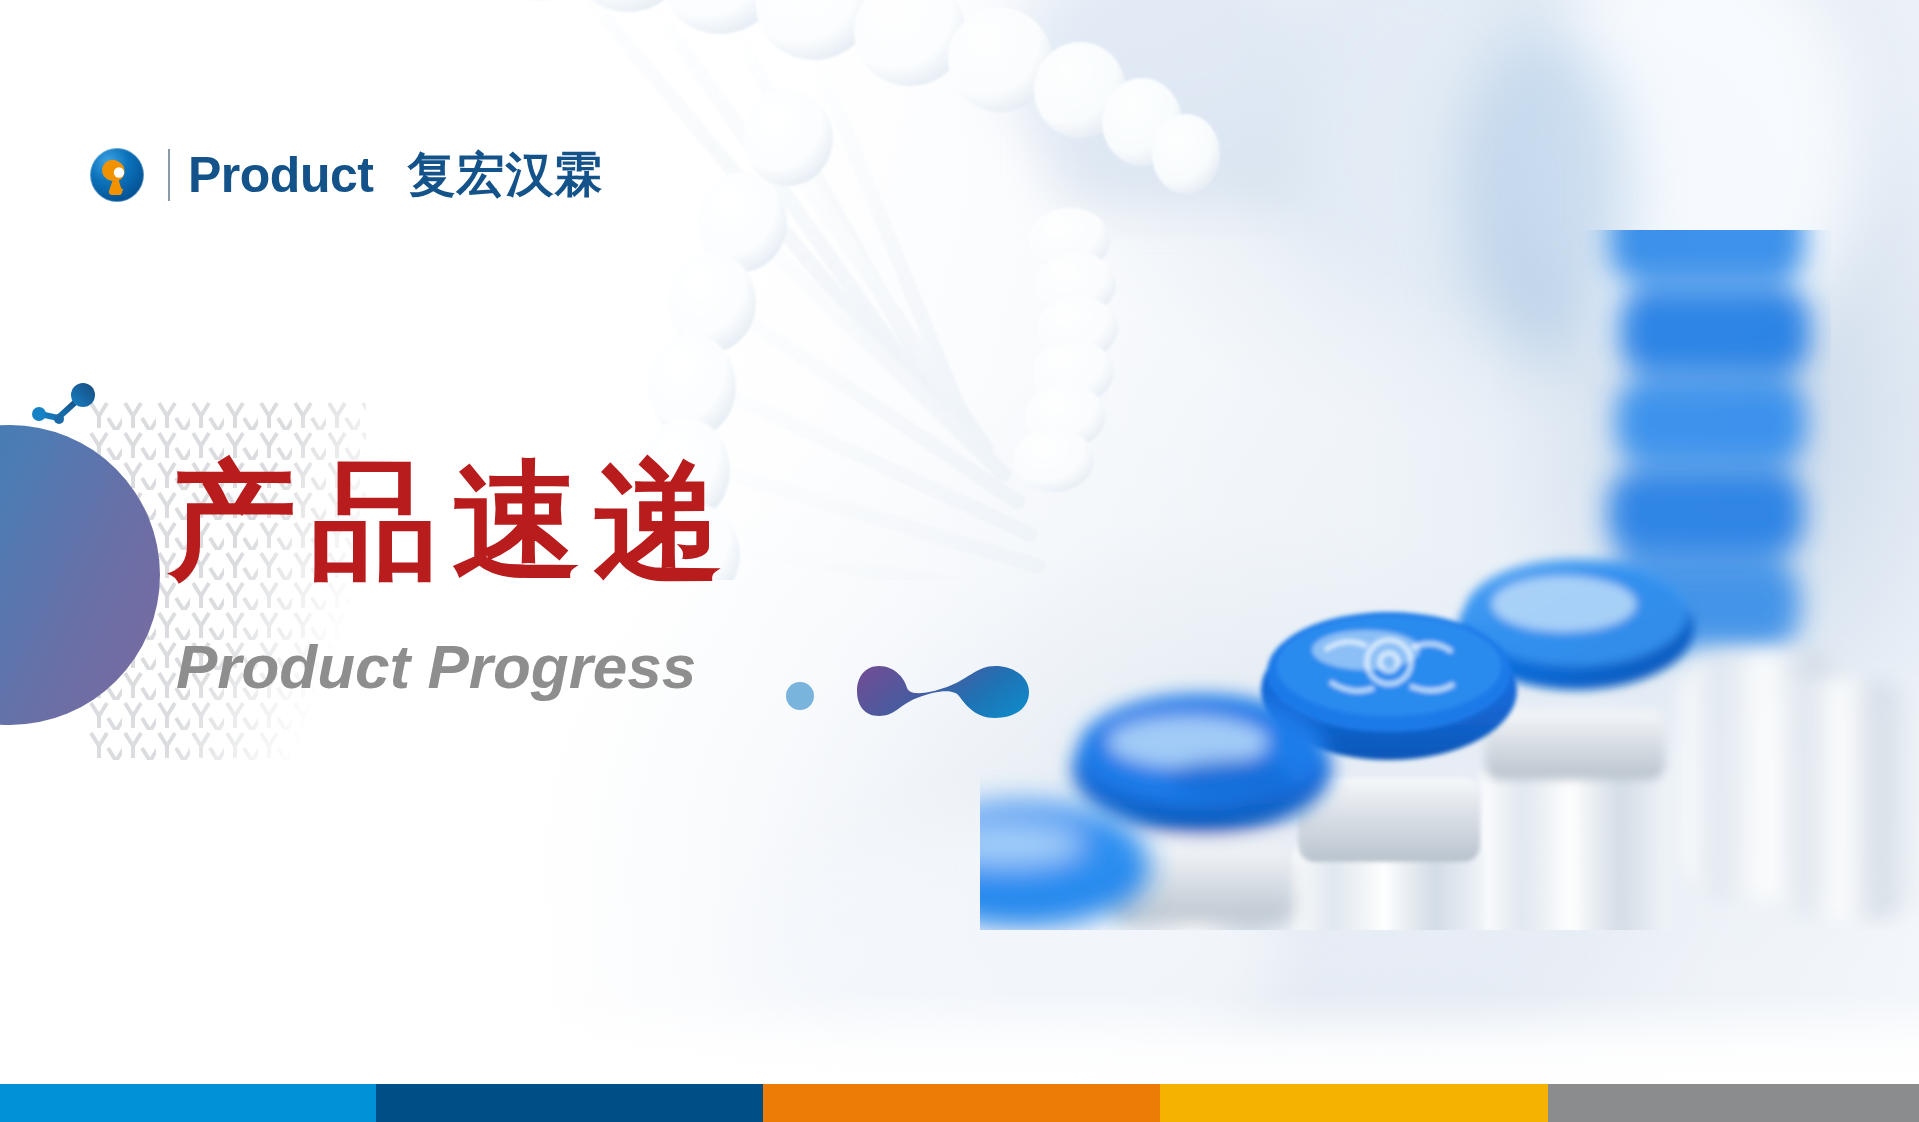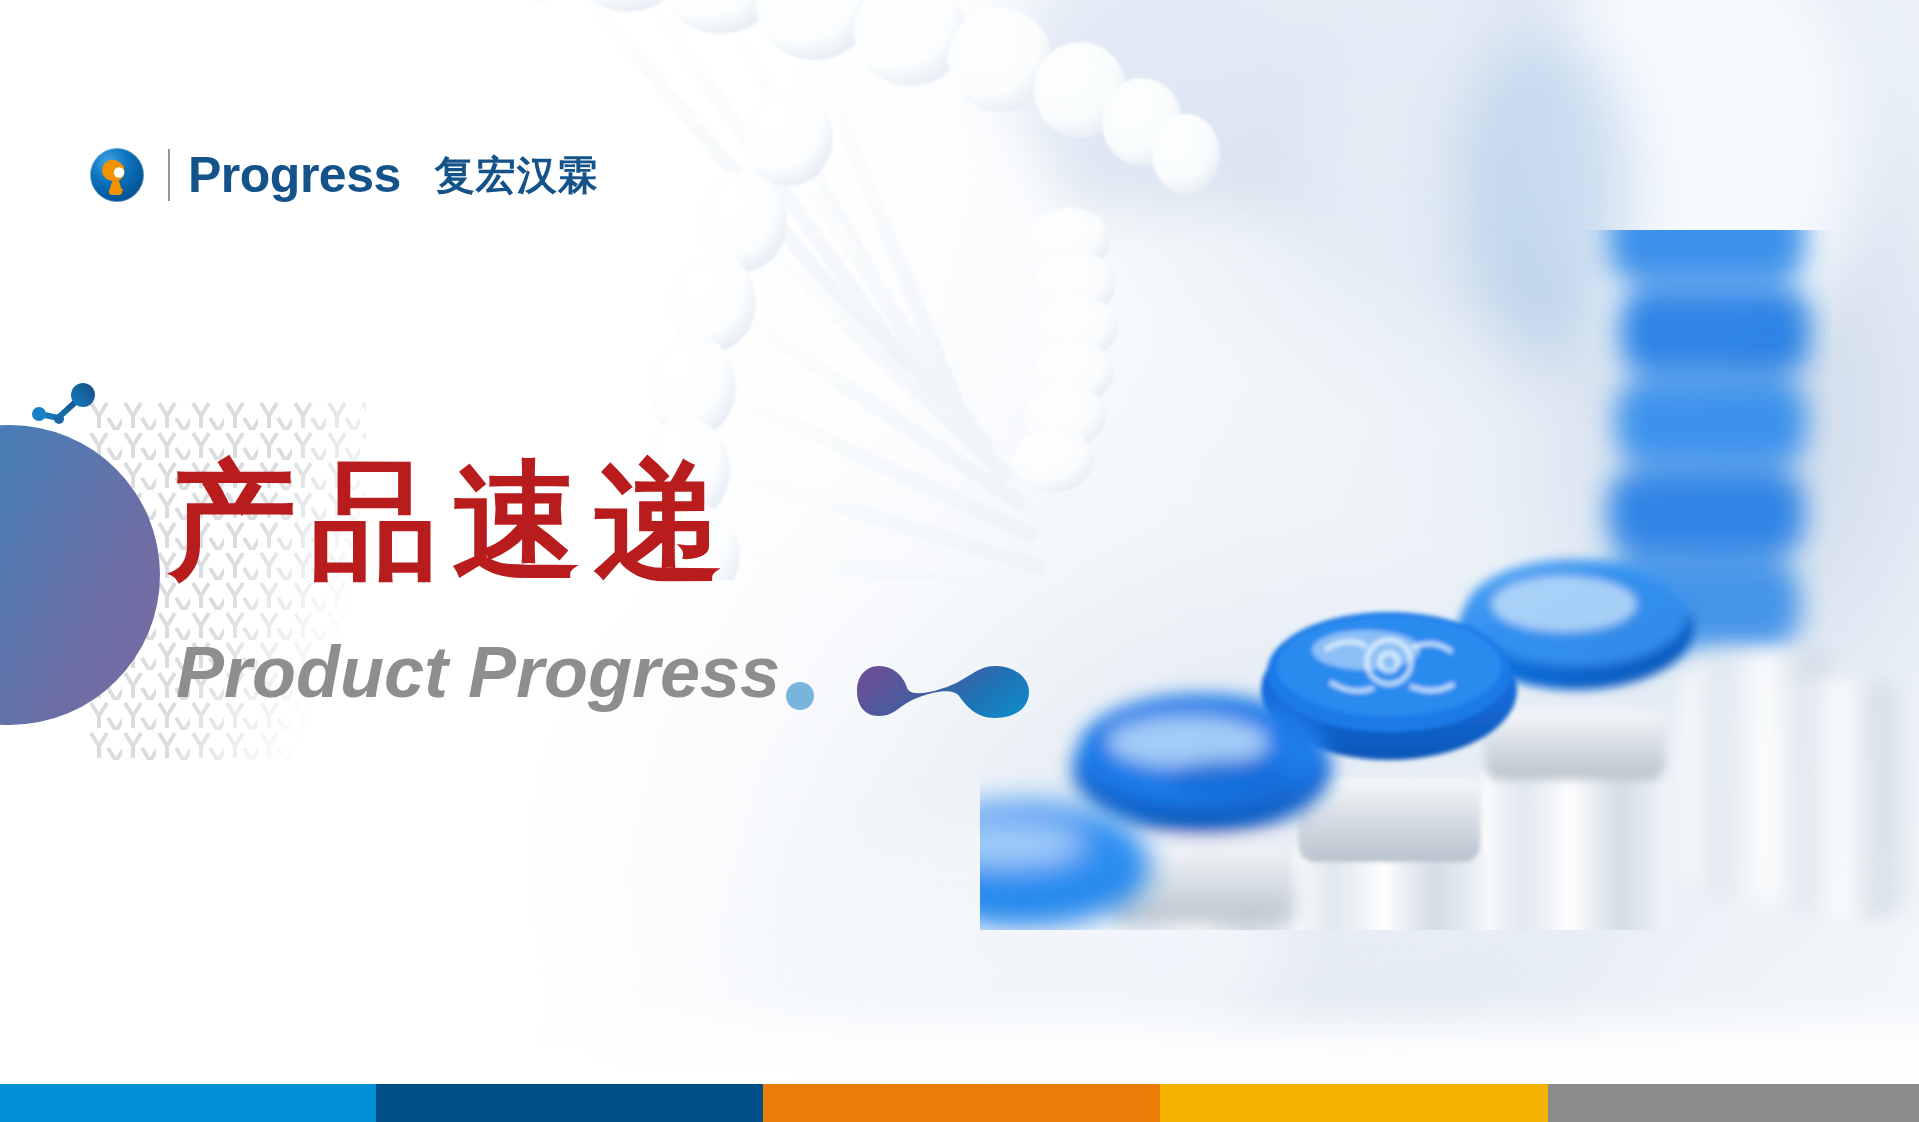--- a/index.html
+++ b/index.html
@@ -81,34 +81,34 @@
   .logo { position:absolute; left:88px; top:146px; display:flex; align-items:center; }
   .logo-mark { width:58px; height:58px; flex:0 0 58px; }
   .logo-rule {
     width:2px; height:52px; background:#8a9aa6; margin:0 18px 0 22px;
   }
   .logo-word {
     font-size:50px; font-weight:bold; color:#14538a;
     letter-spacing:-0.5px; line-height:1;
   }
   .logo-cn {
-    font-size:40px; font-weight:bold; color:#14538a;
+    font-size:48px; font-weight:bold; color:#14538a;
     margin-left:34px; line-height:1; letter-spacing:1px;
   }
 
   
   .title-cn {
     position:absolute; left:168px; top:452px;
     font-size:128px; font-weight:bold; color:#b91c1c;
     letter-spacing:14px; line-height:1.08;
     white-space:nowrap;
   }
   .title-en {
     position:absolute; left:176px; top:636px;
-    font-size:72px; font-weight:bold; font-style:italic;
+    font-size:62px; font-weight:bold; font-style:italic;
     color:#8e8e8e; letter-spacing:0px; line-height:1;
     white-space:nowrap;
   }
 
   
   .bottom-bar {
     position:absolute; left:0; bottom:0; width:1919px; height:38px;
     display:flex;
   }
   .bar-seg { height:100%; }
@@ -359,21 +359,21 @@
         </radialGradient>
       </defs>
       <circle cx="29" cy="29" r="27" fill="url(#lg1)"></circle>
       <circle cx="29" cy="29" r="27" fill="none" stroke="#ffffff" stroke-width="2" opacity=".35"></circle>
       <path d="M31 16 a10.5 10.5 0 1 0 -6.5 18.8 L21 45 a3 3 0 0 0 3 4 h7
                a3 3 0 0 0 3 -4 l-3.2 -10.4 A10.5 10.5 0 0 0 31 16 Z" fill="#f39200"></path>
       <circle cx="31" cy="26.5" r="5.2" fill="#ffffff"></circle>
       <path d="M23.5 44 q5 3 10 0" stroke="#f39200" stroke-width="3" fill="none" stroke-linecap="round"></path>
     </svg>
     <div class="logo-rule"></div>
-    <div class="logo-word">Progress</div>
+    <div class="logo-word">Product</div>
     <div class="logo-cn">复宏汉霖</div>
   </div>
 
   <div class="title-cn">产品速递</div>
   <div class="title-en">Product Progress</div>
 
   <div class="bottom-fade"></div>
   <div class="bottom-bar" id="bottom-bar">
       <div class="bar-seg" style="background: rgb(0, 145, 215); width: 376px;"></div>
       <div class="bar-seg" style="background: rgb(0, 78, 134); width: 387px;"></div>

